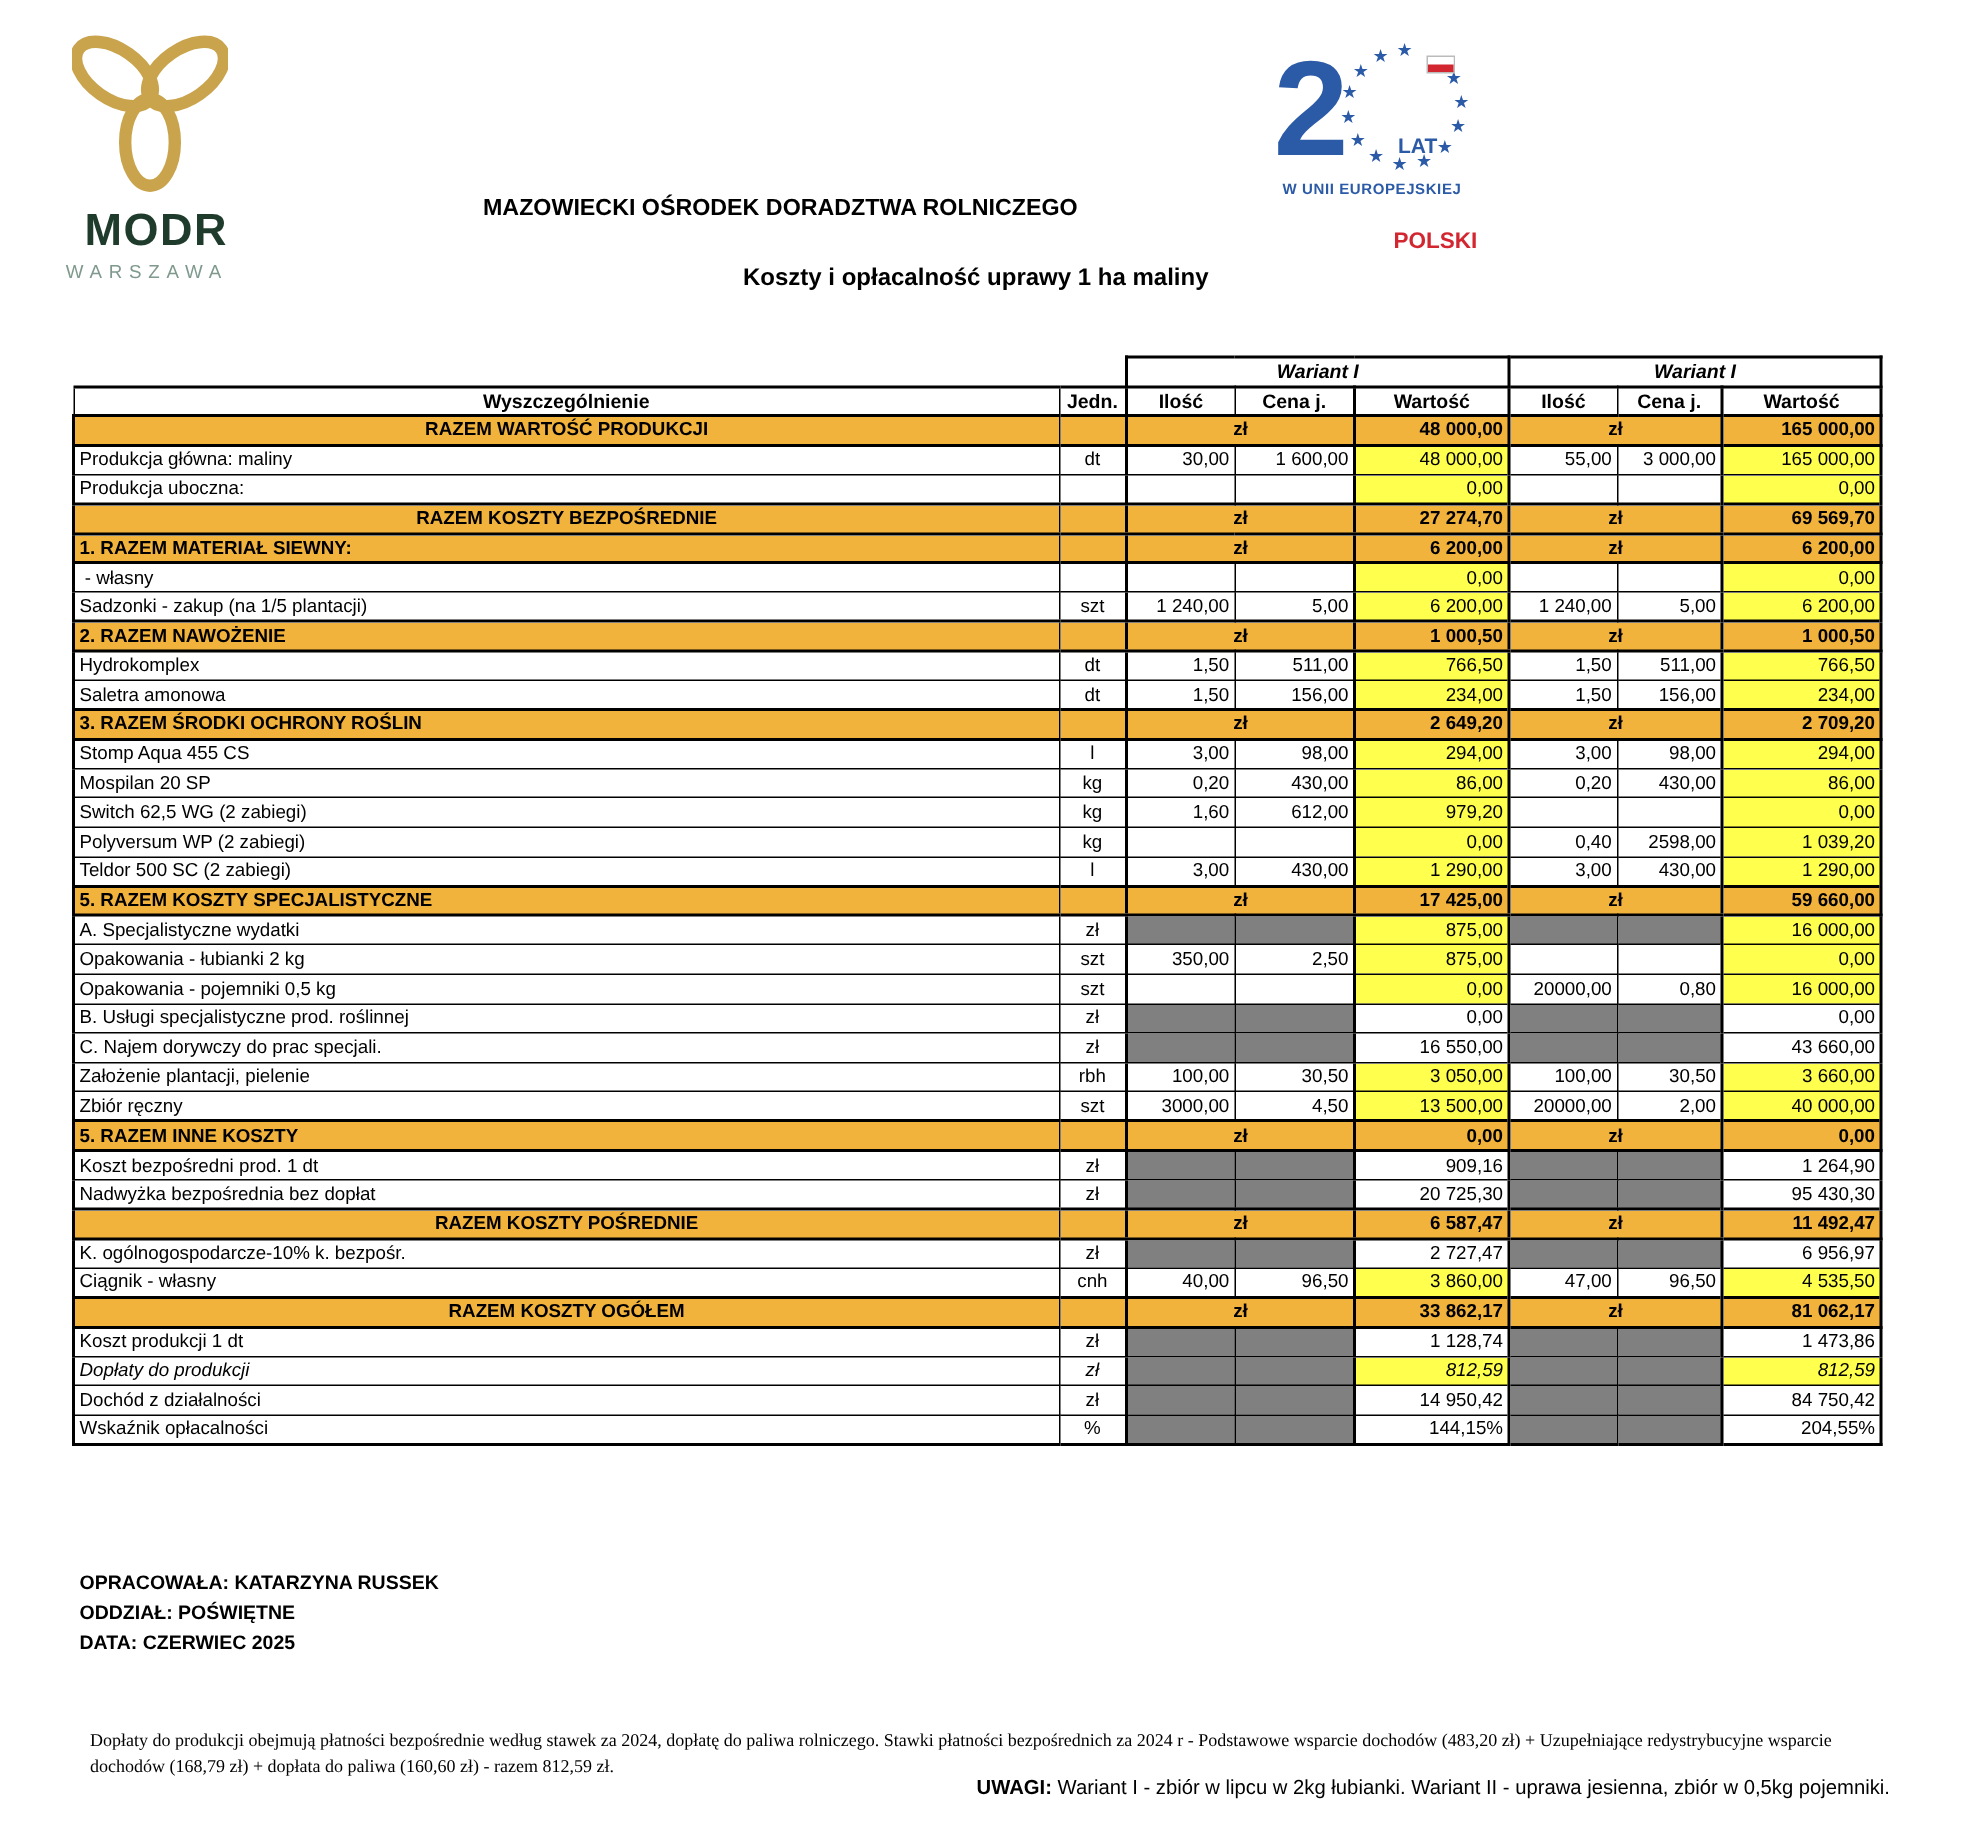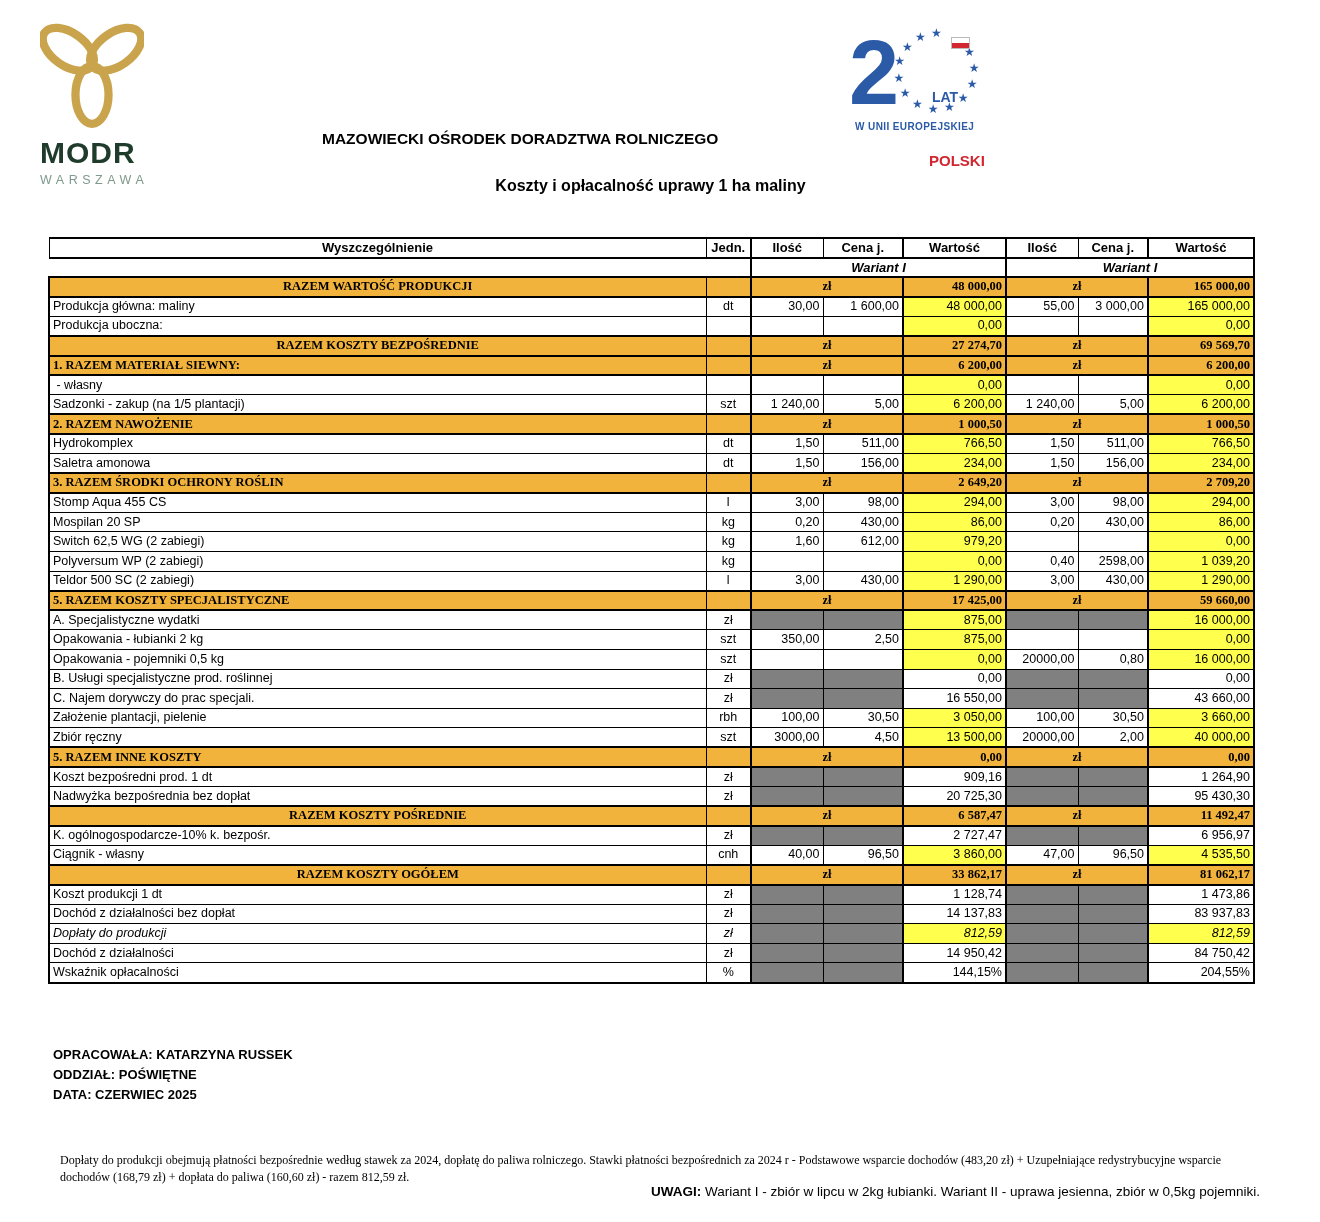--- a/index.html
+++ b/index.html
@@ -4,21 +4,21 @@
 <style>
   :root{
     --orange:#F2B33C; --yellow:#FFFF4D; --gray:#808080;
     --gold:#C9A44C; --green:#1E3B2C; --blue:#2B5AA7; --red:#D22630;
   }
   *{margin:0;padding:0;box-sizing:border-box;}
   body{background:#fff;font-family:"Liberation Sans","DejaVu Sans",sans-serif;color:#000;}
   .page{position:relative;width:1320px;height:1222px;background:#fff;overflow:hidden;}
 
   
-  .modr-logo{position:absolute;left:40px;top:8px;width:112px;text-align:left;}
+  .modr-logo{position:absolute;left:40px;top:8px;width:112px;text-align:right;}
   .modr-name{font-size:30px;font-weight:800;letter-spacing:1px;color:var(--green);line-height:1;margin-top:4px;}
   .modr-city{font-size:12.5px;letter-spacing:4.5px;color:#7F998D;margin-top:5px;}
 
   
   .eu-logo{position:absolute;left:845px;top:14px;width:172px;height:122px;}
   .eu-digit{position:absolute;left:4px;top:14px;font-size:90px;font-weight:700;color:var(--blue);line-height:1;}
   .star{position:absolute;font-size:12px;color:var(--blue);line-height:1;}
   .eu-flag{position:absolute;left:106px;top:23px;width:19px;height:12px;border:1px solid #bbb;}
   .eu-flag .fw{height:50%;background:#fff;}
   .eu-flag .fr{height:50%;background:var(--red);}
@@ -37,21 +37,21 @@
   thead .vh{border:2px solid #000;font-style:italic;font-weight:700;text-align:center;font-size:13px;}
   thead .ch{border-top:2px solid #000;border-bottom:2px solid #000;font-weight:700;text-align:center;font-size:13px;background:#fff;}
   tbody td:first-child{border-left-width:2px;}
   th:last-child,td:last-child{border-right-width:2px;}
   tbody tr:last-child td{border-bottom-width:2px;}
   .bl2{border-left-width:2px;}
   .lbl{text-align:left;white-space:pre;}
   .unit{text-align:center;}
   .num{text-align:right;}
   .zl{text-align:center;font-weight:700;}
-  .sec{background:var(--orange);font-weight:700;font-family:Liberation Serif, serif;}
+  .sec{background:var(--orange);font-weight:700;}
   .secrow td{border-top-width:2px;border-bottom-width:2px;}
   .tc{text-align:center;}
   .yellow{background:var(--yellow);}
   .gray{background:var(--gray);}
   .b{font-weight:400;}
   .it{font-style:italic;}
 
   
   .byline{position:absolute;left:53px;top:1045px;font-size:13px;font-weight:700;line-height:20px;}
   .remarks{position:absolute;left:60px;top:1184px;width:1200px;text-align:right;font-size:13.5px;}
@@ -109,34 +109,34 @@
         <col style="width:45px">
       <col style="width:72px">
         <col style="width:80px">
         <col style="width:103px">
       <col style="width:72px">
         <col style="width:70px">
         <col style="width:106px">
     </colgroup>
     <thead>
       <tr>
+        <td class="nb" colspan="2"></td>
+        <th class="vh" colspan="3">Wariant I</th>
+        <th class="vh" colspan="3">Wariant I</th>
+      </tr>
+      <tr>
         <th class="ch">Wyszczególnienie</th>
         <th class="ch">Jedn.</th>
         <th class="ch bl2">Ilość</th>
         <th class="ch">Cena j.</th>
         <th class="ch bl2">Wartość</th>
         <th class="ch bl2">Ilość</th>
         <th class="ch">Cena j.</th>
         <th class="ch bl2">Wartość</th>
       </tr>
-      <tr>
-        <td class="nb" colspan="2"></td>
-        <th class="vh" colspan="3">Wariant I</th>
-        <th class="vh" colspan="3">Wariant I</th>
-      </tr>
     </thead>
     <tbody>
         <tr class="secrow">
           <td class="lbl sec tc">RAZEM WARTOŚĆ PRODUKCJI</td>
           <td class="sec"></td>
           <td class="sec zl bl2" colspan="2">zł</td>
           <td class="sec num bl2">48 000,00</td>
           <td class="sec zl bl2" colspan="2">zł</td>
           <td class="sec num bl2">165 000,00</td>
         </tr>
@@ -428,30 +428,20 @@
           <td class="lbl b">Koszt produkcji 1 dt</td>
           <td class="unit b">zł</td>
           <td class="gray bl2"></td>
           <td class="gray"></td>
           <td class="num bl2 b">1 128,74</td>
           <td class="gray bl2"></td>
           <td class="gray"></td>
           <td class="num bl2 b">1 473,86</td>
         </tr>
         <tr>
-          <td class="lbl b">Dochód z działalności bez dopłat</td>
-          <td class="unit b">zł</td>
-          <td class="gray bl2"></td>
-          <td class="gray"></td>
-          <td class="num bl2 b">14 137,83</td>
-          <td class="gray bl2"></td>
-          <td class="gray"></td>
-          <td class="num bl2 b">83 937,83</td>
-        </tr>
-        <tr>
           <td class="lbl it">Dopłaty do produkcji</td>
           <td class="unit it">zł</td>
           <td class="gray bl2"></td>
           <td class="gray"></td>
           <td class="num bl2 yellow it">812,59</td>
           <td class="gray bl2"></td>
           <td class="gray"></td>
           <td class="num bl2 yellow it">812,59</td>
         </tr>
         <tr>

